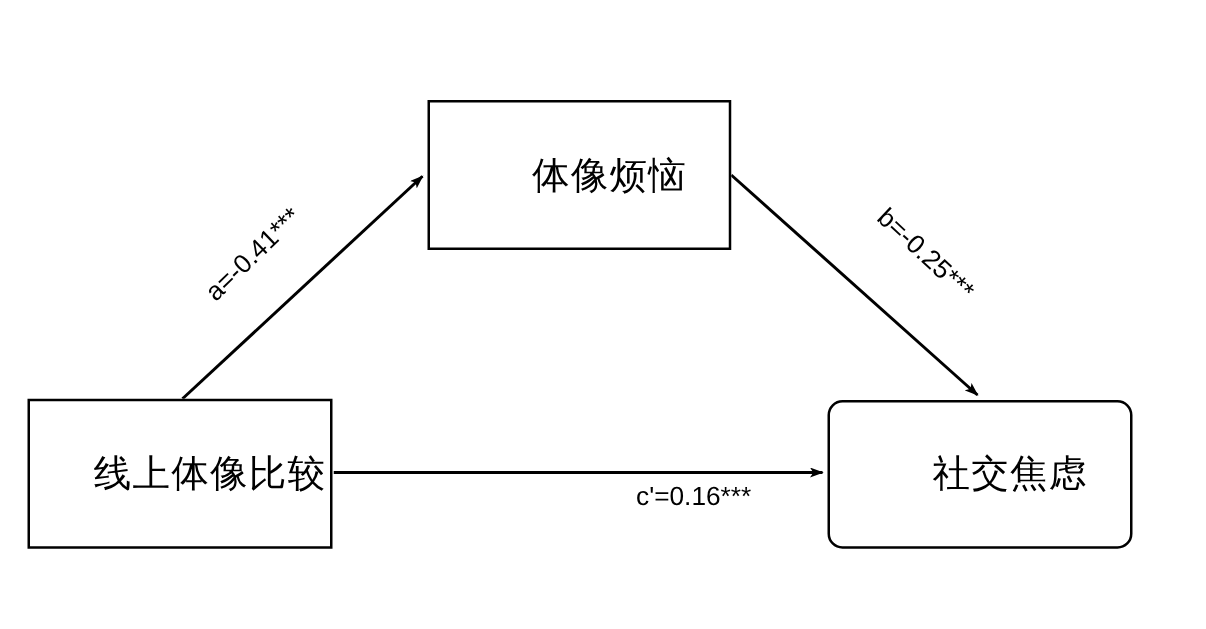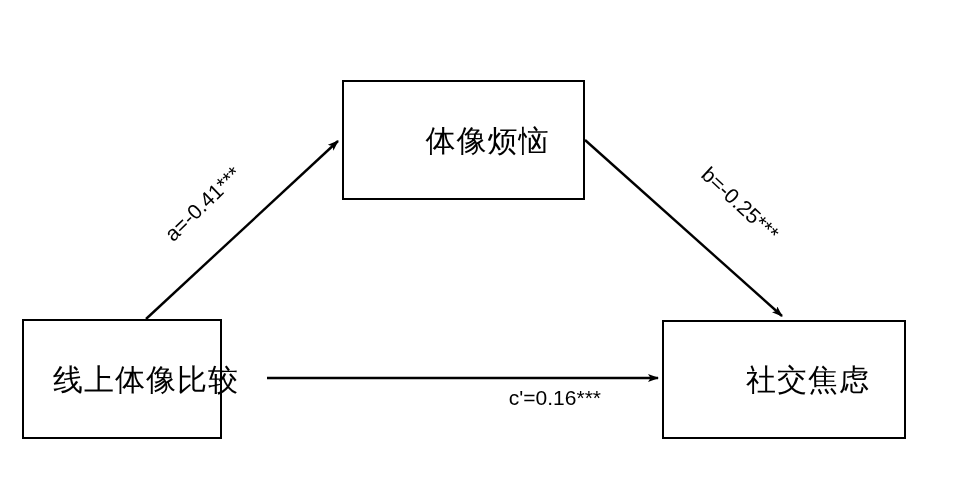--- a/index.html
+++ b/index.html
@@ -48,28 +48,29 @@
   }
   #node-mediator {
     left: 342px;
     top: 80px;
     width: 243px;
     height: 120px;
   }
   #node-predictor {
     left: 22px;
     top: 319px;
-    width: 200px;
+    width: 244px;
     height: 120px;
   }
   #node-outcome {
     left: 662px;
     top: 320px;
     width: 244px;
     height: 119px;
+    border-radius: 12px;
   }
   .edge-label {
     position: absolute;
     font-size: 21px;
     color: #000000;
     white-space: nowrap;
     transform-origin: center center;
   }
   #label-a {
     left: 118px;

